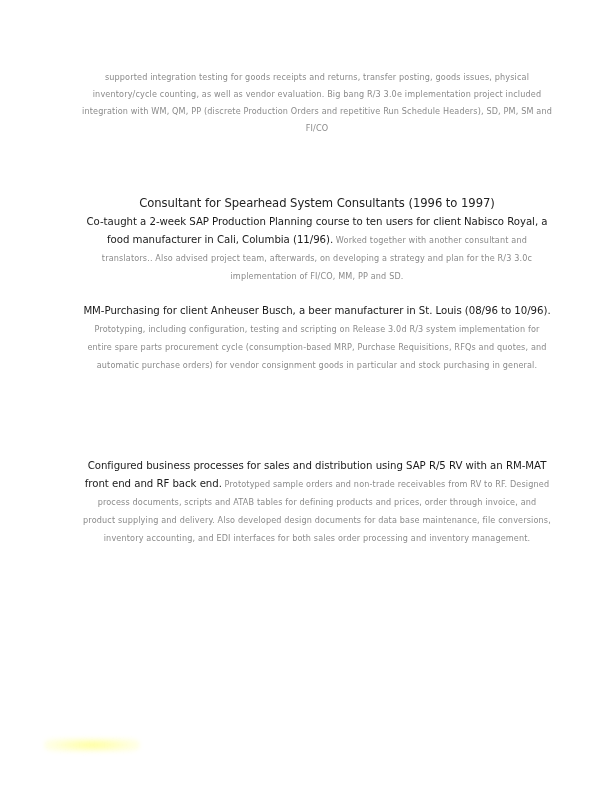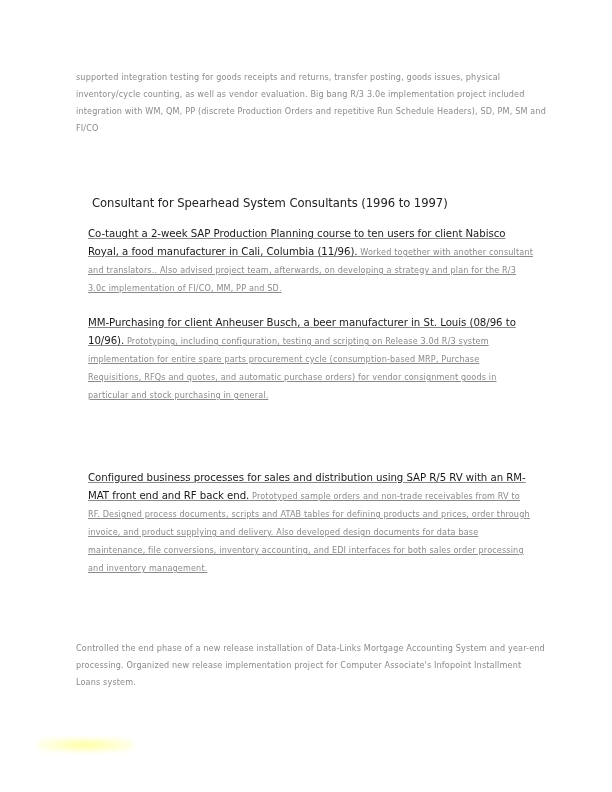--- a/index.html
+++ b/index.html
@@ -9,25 +9,26 @@
     }
     body {
       width: 612px;
       height: 792px;
       position: relative;
       overflow: hidden;
       font-family: "DejaVu Sans", sans-serif;
     }
     .page {
       position: absolute;
-      left: 4px;
+      left: 10px;
       top: 0;
       width: 600px;
       height: 792px;
       background: #ffffff;
+      text-align: center;
     }
     .block {
       position: absolute;
       left: 72px;
       width: 470px;
     }
     .body-text {
       font-size: 8.1px;
       line-height: 17px;
       color: #8a8a8a;
@@ -44,23 +45,22 @@
     }
     .lead {
       font-size: 10.2px;
       color: #1a1a1a;
       letter-spacing: -0.05px;
     }
     .mixed {
       font-size: 8.1px;
       line-height: 18px;
       color: #8a8a8a;
-      margin: 12px;
+      margin: 0;
       letter-spacing: 0.15px;
-      text-decoration: underline;
     }
     .smudge {
       position: absolute;
       left: 34px;
       top: 738px;
       width: 96px;
       height: 14px;
       border-radius: 7px;
       background: radial-gradient(ellipse at center, rgba(255,255,120,0.75) 0%, rgba(255,255,150,0.35) 55%, rgba(255,255,255,0) 100%);
       filter: blur(2px);
@@ -95,18 +95,15 @@
 
 
   <div class="block" style="top:457px;">
     <p class="mixed">
       <span class="lead">Configured business processes for sales and distribution using SAP R/5 RV with an RM-MAT front end and RF back end.</span>
       <span>Prototyped sample orders and non-trade receivables from RV to RF. Designed process documents, scripts and ATAB tables for defining products and prices, order through invoice, and product supplying and delivery. Also developed design documents for data base maintenance, file conversions, inventory accounting, and EDI interfaces for both sales order processing and inventory management.</span>
     </p>
   </div>
 
 
-  <div class="block" style="top:640px;">
-    <p class="body-text">Controlled the end phase of a new release installation of Data-Links Mortgage Accounting System and year-end processing. Organized new release implementation project for Computer Associate's Infopoint Installment Loans system.</p>
-  </div>
 
   <div class="smudge"></div>
 </div>
 
 </body></html>

